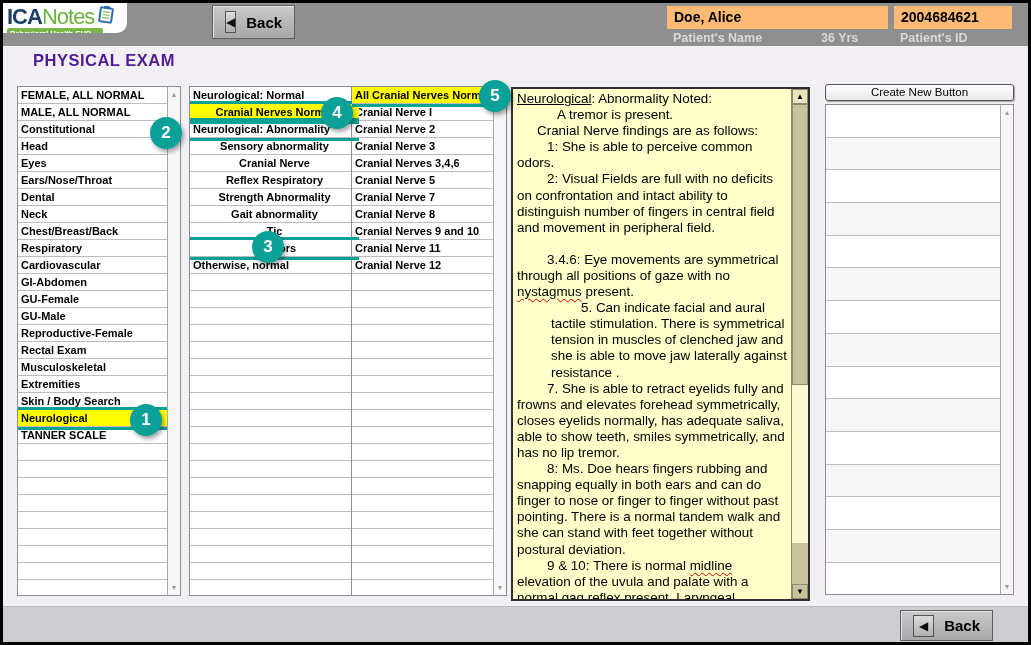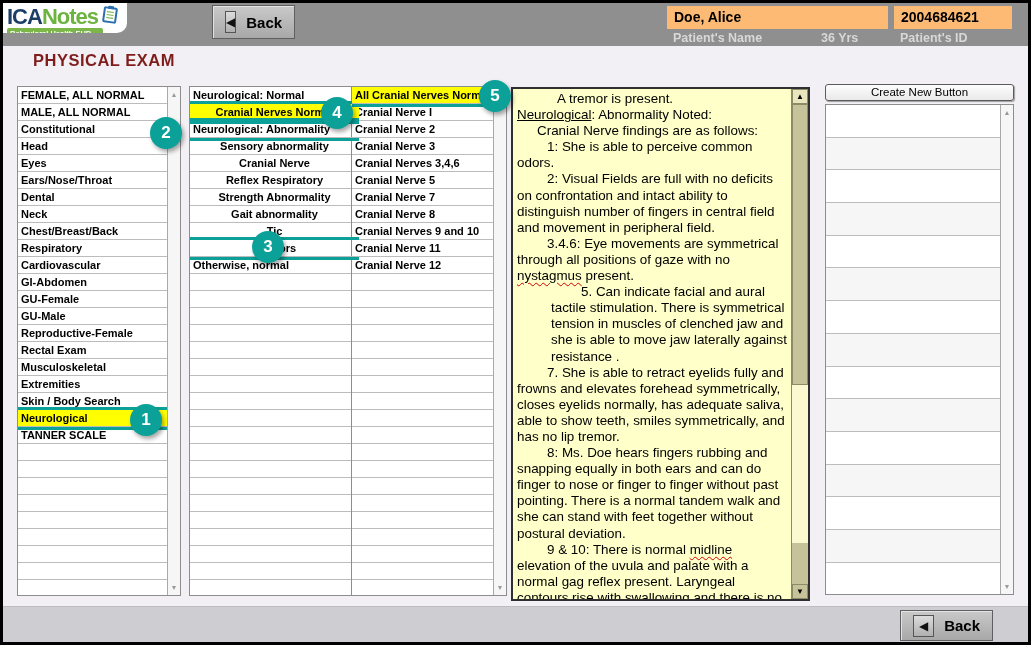--- a/index.html
+++ b/index.html
@@ -8,21 +8,21 @@
   #screen{
     position:relative; width:1031px; height:645px; background:#f2f0f4;
     border:3px solid #000; overflow:hidden;
   }
   
   .topbar{ position:absolute; left:0; top:0; width:1025px; height:43px; background:#8f8f8f; }
   .logo{ position:absolute; left:0; top:0; width:124px; height:30px; background:#fff;
          border-radius:0 0 10px 0; padding:1px 4px 0 4px; overflow:hidden;}
   .logo-row{ display:flex; align-items:center; }
   .logo-ica{ font-weight:bold; font-size:22px; color:#1c3e66; letter-spacing:-1px;}
-  .logo-notes{ font-weight:bold; font-size:22px; color:#6cb33f; letter-spacing:-1px; position:relative;}
+  .logo-notes{ font-weight:normal; font-size:22px; color:#6cb33f; letter-spacing:-1px; position:relative;}
   .logo-doc{ margin-left:2px; }
   .logo-tagline{ display:block; background:#7ab648; color:#fff; font-size:7.5px; font-weight:bold;
          padding:1px 3px; border-radius:2px; width:96px; margin-top:-2px;}
   .btn3d{
     background:linear-gradient(#c9c9c9,#a8a8a8); border:1px solid #5f5f5f;
     box-shadow:inset 1px 1px 0 #e3e3e3; display:flex; align-items:center; gap:10px;
     padding:0 12px; cursor:pointer;
   }
   .back-top{ position:absolute; left:209px; top:2px; width:83px; height:34px; }
   .back-bottom{ position:absolute; left:897px; top:607px; width:93px; height:31px; }
@@ -30,21 +30,21 @@
     border:1px solid #555; display:flex; align-items:center; justify-content:center;
     font-size:12px; color:#111; }
   .back-label{ font-weight:bold; font-size:15px; color:#000; }
   .pfield{ position:absolute; top:2px; height:25px; background:#fdba74; border:1px solid #8f8f8f;
     font-weight:bold; font-size:14px; color:#000; padding:3px 0 0 7px; }
   .pfield.name{ left:663px; width:223px; }
   .pfield.pid{ left:890px; width:120px; }
   .plabel{ position:absolute; top:28px; color:#d8d8d8; font-weight:bold; font-size:12.5px; }
   .plabel.name{ left:670px; } .plabel.age{ left:818px;text-align:right; } .plabel.pid{ left:897px; }
   
-  .page-title{ position:absolute; left:30px; top:48px; font-size:16.5px; font-weight:bold; color:#7f1d1d; letter-spacing:.5px;}
+  .page-title{ position:absolute; left:30px; top:48px; font-size:16.5px; font-weight:bold; color:#4c1d95; letter-spacing:.5px;}
   
   .listbox{ position:absolute; top:83px; height:510px; background:#fff; border:1px solid #8d8d8d; }
   #sections-box{ left:14px;  width:164px; }
   #neuro-box   { left:186px; width:184px; }
   #cranial-box { left:348px; width:156px; }
   .rows{ position:absolute; left:0; top:0; bottom:0; right:13px; overflow:hidden; }
   .row{ height:17px; line-height:16px; border-bottom:1px solid #bcbcbc; font-size:11px;
         font-weight:bold; color:#000; padding:0 3px; white-space:nowrap; overflow:hidden; cursor:pointer;}
   .row.center{ text-align:center; }
   .row.hl{ background:#ffff00; }
@@ -243,26 +243,26 @@
         <div class="row"></div>
       </div>
     <div class="vscroll">
       <div class="up">▲</div>
       <div class="down">▼</div>
     </div>
   </div>
 
   <div class="note">
     <div class="note-text" id="note-text">
+        <p style="text-indent: 0px;"><span class="u">Neurological</span><span>: Abnormality Noted:</span></p>
         <p style="text-indent: 40px;"><span>A tremor is present.</span></p>
-        <p style="text-indent: 0px;"><span class="u">Neurological</span><span>: Abnormality Noted:</span></p>
         <p style="text-indent: 20px;"><span>Cranial Nerve findings are as follows:</span></p>
         <p style="text-indent: 30px;"><span>1: She is able to perceive common odors.</span></p>
         <p style="text-indent: 30px;"><span>2: Visual Fields are full with no deficits on confrontation and intact ability to distinguish number of fingers in central field and movement in peripheral field.</span></p>
-        <p style="text-indent: 30px;"><span>3.4.6: Eye movements are symmetrical through all positions of gaze with no </span><span class="sp">nystagmus</span><span> present.</span></p>
+        <p style="text-indent: 30px; margin-top: 16px;"><span>3.4.6: Eye movements are symmetrical through all positions of gaze with no </span><span class="sp">nystagmus</span><span> present.</span></p>
         <p style="text-indent: 30px; margin-left: 34px;"><span>5. Can indicate facial and aural tactile stimulation. There is symmetrical tension in muscles of clenched jaw and she is able to move jaw laterally against resistance .</span></p>
         <p style="text-indent: 30px;"><span>7. She is able to retract eyelids fully and frowns and elevates forehead symmetrically, closes eyelids normally, has adequate saliva, able to show teeth, smiles symmetrically, and has no lip tremor.</span></p>
         <p style="text-indent: 30px;"><span>8: Ms. Doe hears fingers rubbing and snapping equally in both ears and can do finger to nose or finger to finger without past pointing. There is a normal tandem walk and she can stand with feet together without postural deviation.</span></p>
         <p style="text-indent: 30px;"><span>9 &amp; 10: There is normal </span><span class="sp">midline</span><span> elevation of the uvula and palate with a normal gag reflex present.  Laryngeal contours rise with swallowing and there is no hoarseness or articulation difficulty.</span></p>
       </div>
     <div class="note-scroll">
       <div class="nup">▲</div>
       <div class="nthumb"></div>
       <div class="ntrack-bottom"></div>
       <div class="ndown">▼</div>

